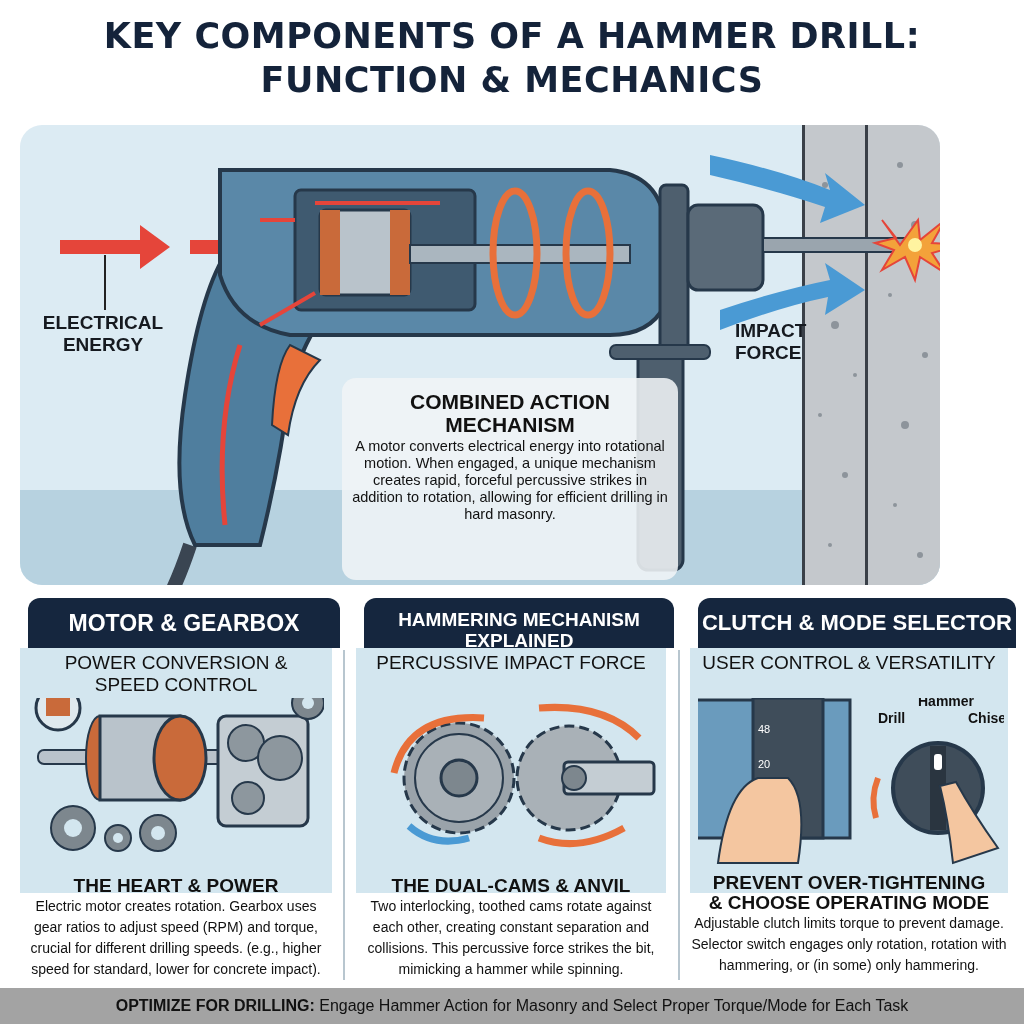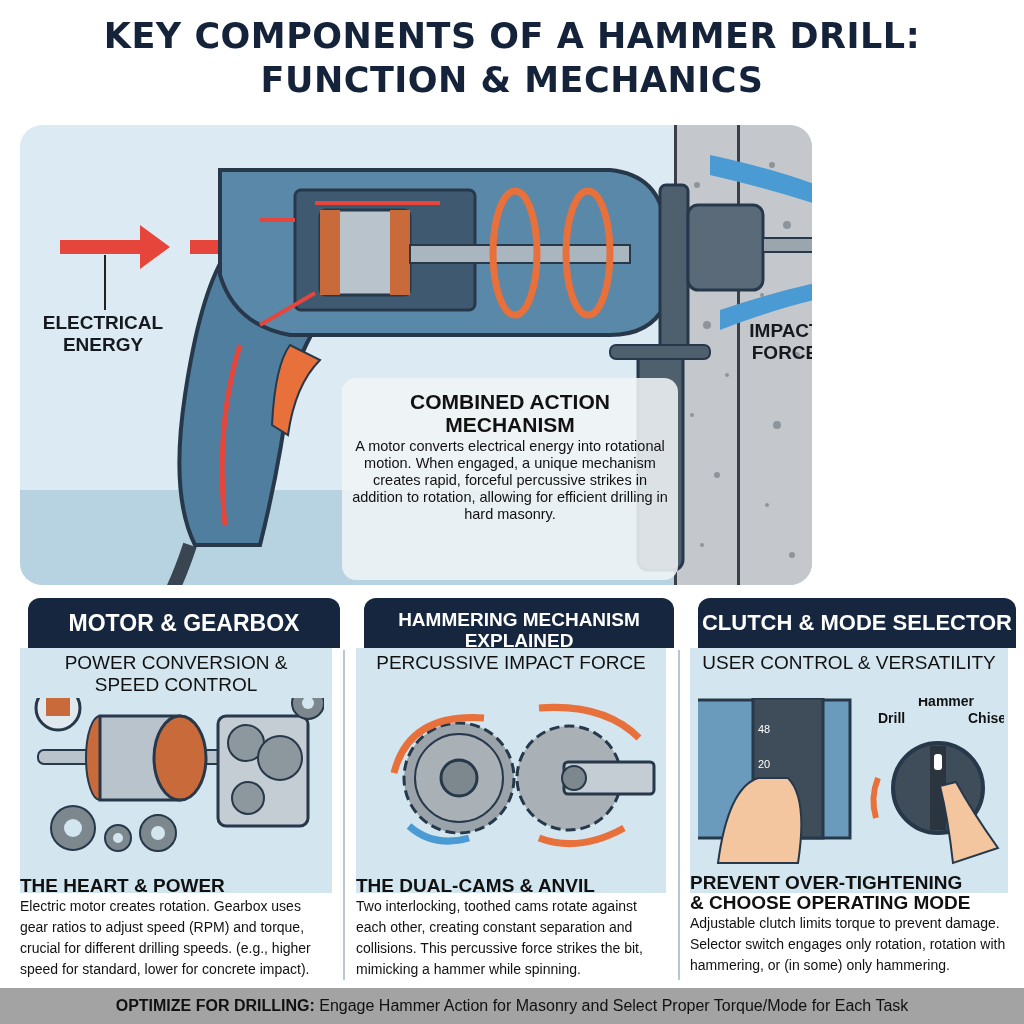--- a/index.html
+++ b/index.html
@@ -3,46 +3,46 @@
 <meta charset="utf-8">
 <style>
   * { box-sizing: border-box; margin: 0; padding: 0; }
   html, body { width: 1024px; height: 1024px; overflow: hidden; background: #ffffff; }
   body { font-family: "Liberation Sans", "DejaVu Sans", sans-serif; color: #111; position: relative; }
 
   .title { position: absolute; left: 0; top: 14px; width: 1024px; text-align: center;
     font-family: "DejaVu Sans", sans-serif; font-weight: 700; font-size: 35px; line-height: 44px;
     color: #14233a; letter-spacing: 0.5px; }
 
-  .hero { position: absolute; left: 20px; top: 125px; width: 792px; height: 460px;
+  .hero { position: absolute; left: 20px; top: 125px; width: 920px; height: 460px;
     background: #dcebf3; border-radius: 22px; overflow: hidden; }
   .hero .floor { position: absolute; left: 0; top: 365px; width: 100%; height: 95px; background: #b7d2e0; }
   .hero svg.art { position: absolute; left: 0; top: 0; }
   .hero .wall { position: absolute; right: 0; top: 0; width: 138px; height: 100%; background: #c4c8cc;
     border-left: 3px solid #3a4048; }
   .hero .wall::after { content: ""; position: absolute; left: 60px; top: 0; width: 3px; height: 100%; background: #3a4048; }
 
   .label-electrical { position: absolute; left: 18px; top: 187px; width: 130px; text-align: center;
     font-weight: 700; font-size: 19px; line-height: 22px; color: #161a20; }
-  .label-impact { position: absolute; left: 715px; top: 195px; width: 100px; text-align: center;
+  .label-impact { position: absolute; left: 715px; top: 195px; width: 100px; text-align: left;
     font-weight: 700; font-size: 19px; line-height: 22px; color: #161a20; }
 
   .combined { position: absolute; left: 322px; top: 253px; width: 336px; height: 202px;
     background: rgba(240,244,246,0.88); border-radius: 14px; text-align: center; padding-top: 12px; }
   .combined h3 { font-size: 21px; line-height: 23px; font-weight: 700; color: #111; }
   .combined p { font-size: 14.5px; line-height: 17px; color: #111; margin-top: 2px; padding: 0 4px; }
 
   .panel { position: absolute; top: 598px; height: 390px; }
   .panel .head { position: absolute; left: 8px; top: 0; width: 100%; height: 50px; background: #15263e;
     border-radius: 12px 12px 0 0; color: #fff; font-weight: 700; text-align: center; }
   .panel .body { position: absolute; left: 0; top: 50px; width: 100%; height: 245px; background: #d3e6ef; }
   .panel .sub { position: absolute; top: 54px; width: 100%; text-align: center; font-weight: 400;
     font-size: 19px; line-height: 22px; color: #111; }
   .panel .art { position: absolute; left: 8px; top: 100px; }
-  .panel .txt { position: absolute; top: 278px; width: 100%; }
+  .panel .txt { position: absolute; top: 278px; width: 100%; text-align: center; }
   .panel .txt h4 { font-size: 19px; line-height: 20px; font-weight: 700; color: #111; }
   .panel .txt p { font-size: 14px; line-height: 21px; color: #111; }
 
   #p1 { left: 20px; width: 312px; }
   #p2 { left: 356px; width: 310px; }
   #p3 { left: 690px; width: 318px; }
   .divider { position: absolute; top: 650px; width: 2px; height: 330px; background: #b8c6cf; }
 
   .footer { position: absolute; left: 0; top: 988px; width: 1024px; height: 36px; background: #a3a3a3;
     text-align: center; font-size: 16px; line-height: 36px; color: #111; }

